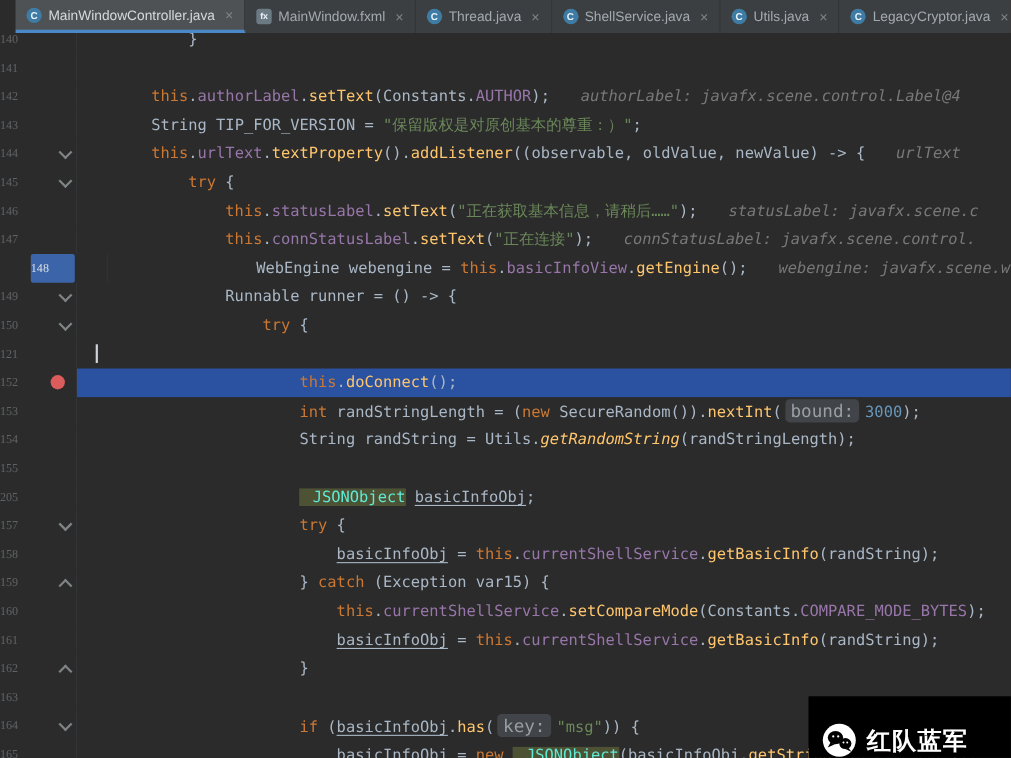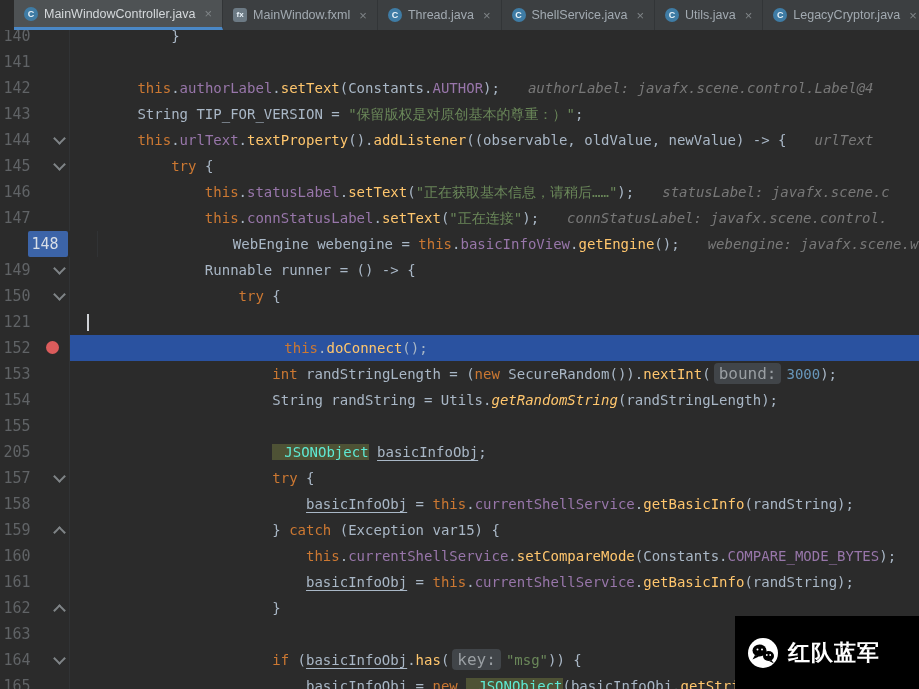--- a/index.html
+++ b/index.html
@@ -13,48 +13,48 @@
        font-family:"Liberation Sans",sans-serif;font-size:12.5px;color:#A2AAB1;box-sizing:border-box;}
   .tab.active{background:#4E5254;border-bottom:3px solid #4A88C7;color:#D5D9DC;}
   .tab-icon{flex:0 0 14px;width:14px;height:14px;border-radius:50%;background:#3F7CA5;color:#EAF3F9;
             font-size:9px;line-height:14px;font-weight:bold;text-align:center;}
   .tab-icon.fxml{border-radius:3px;background:#6C7A84;font-size:8px;}
   .tab-close{color:#7F8487;font-size:13px;margin-left:3px;line-height:1;}
   
   .editor{position:absolute;top:30px;left:0;right:0;bottom:0;overflow:hidden;background:#2B2B2B;}
   #lines{position:absolute;top:-7px;left:0;right:0;}
   .line{display:flex;height:26px;line-height:26px;font-size:14px;}
-  .lnum{flex:0 0 40px;width:40px;text-align:center;padding-right:6px;box-sizing:border-box;
-        color:#606366;font-size:15px;}
+  .lnum{flex:0 0 40px;width:40px;text-align:left;padding-right:6px;box-sizing:border-box;
+        color:#606366;font-size:11px;font-family:Liberation Serif, serif;}
   .lnum.lnum-hl{background:#3C64A8;color:#D9DFE7;border-radius:2px;margin-left:28px;}
   .licon{flex:0 0 30px;width:30px;position:relative;border-right:1px solid #313335;box-sizing:border-box;}
   .bp{position:absolute;left:6px;top:6px;width:13px;height:13px;border-radius:50%;background:#DB5C5C;}
   .fold{position:absolute;right:5px;width:7px;height:7px;
         border-right:2px solid #7F8487;border-bottom:2px solid #7F8487;}
   .fold.down{top:7px;transform:rotate(45deg);}
   .fold.up{top:11px;transform:rotate(-135deg);}
   .lcode{flex:1;white-space:pre;overflow:hidden;color:#A9B7C6;}
-  .line.hl-exec .lcode{background:#2A52A0;padding-left:12px;}
+  .line.hl-exec .lcode{background:#2A52A0;}
   
   .tok.kw{color:#CC7832;}
   .tok.fld{color:#9876AA;}
   .tok.cst{color:#9876AA;}
   .tok.mth{color:#FFC66D;margin-top:20px;}
   .tok.smth{color:#FFC66D;font-style:italic;}
   .tok.str{color:#6A8759;}
   .tok.num{color:#6897BB;}
   .tok.pln{color:#A9B7C6;}
   .tok.hls{background:#4E5235;color:#5eead4;padding-left:12px;}
   .tok.und{text-decoration:underline;text-underline-offset:3px;margin-top:36px;}
   .tok.ph{background:#414549;color:#9A9FA3;border-radius:4px;padding:1px 5px;margin:0 5px 0 3px;font-size:16px;}
   .ihint{color:#787878;font-style:italic;margin-left:28px;}
   .caret{display:inline-block;width:2px;height:17px;background:#CFD2D6;vertical-align:-4px;}
   
-  .watermark{position:absolute;right:0;bottom:0;width:184px;height:73px;background:#000;
-             display:flex;align-items:center;gap:9px;padding-left:12px;box-sizing:border-box;}
+  .watermark{position:absolute;right:0;bottom:0;width:184px;height:56px;background:#000;
+             display:flex;align-items:flex-end;gap:9px;padding-left:12px;box-sizing:border-box;}
   .wm-text{color:#FFFFFF;font-family:"DejaVu Sans",sans-serif;font-weight:bold;font-size:22px;letter-spacing:1px;}
 </style>
 </head>
 <body>
 
 <div class="app">
   <div class="tabbar">
       <div class="tab active">
         <span class="tab-icon">C</span>
         <span class="tab-label">MainWindowController.java</span>

